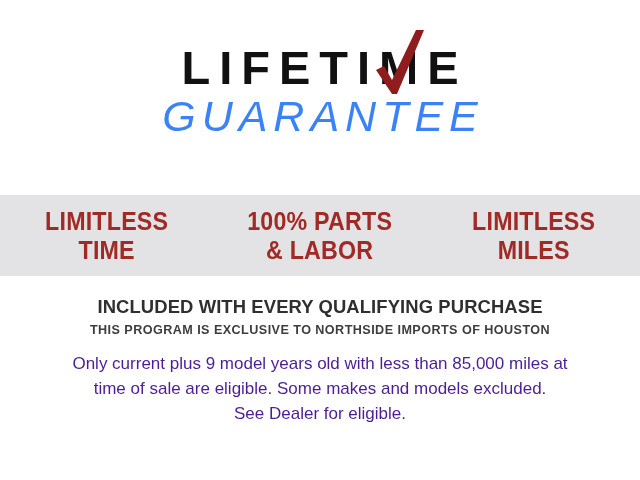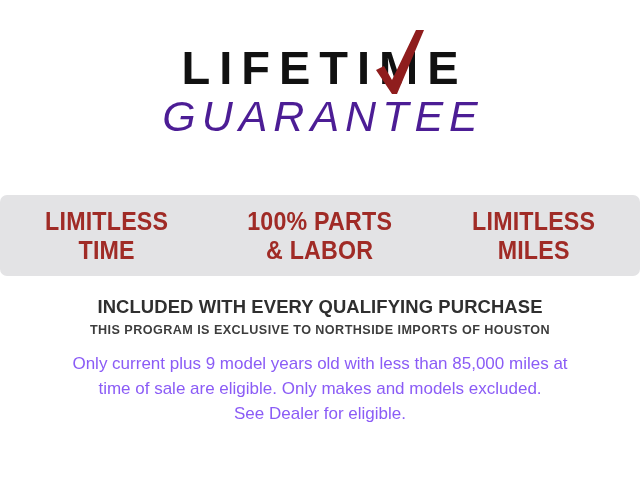--- a/index.html
+++ b/index.html
@@ -44,21 +44,21 @@
     text-indent: 9px;
     white-space: nowrap;
   }
   .logo-guarantee {
     font-family: "Liberation Sans", sans-serif;
     font-weight: normal;
     font-style: italic;
     font-size: 43px;
     line-height: 46px;
     letter-spacing: 6px;
-    color: #4c1d95;
+    color: #3b82f6;
     text-indent: 6px;
     white-space: nowrap;
     margin-top: 1px;
   }
   .check-mark {
     position: absolute;
     left: 216px;
     top: -16px;
     width: 56px;
     height: 74px;
@@ -68,21 +68,20 @@
   
   .band {
     position: absolute;
     left: 0;
     top: 195px;
     width: 640px;
     height: 81px;
     background: #e3e3e5;
     display: flex;
     align-items: center;
-    border-radius: 7px;
   }
   .band-col {
     flex: 1 1 0;
     text-align: center;
     color: #a02b26;
     font-family: "Liberation Sans", sans-serif;
     font-weight: bold;
     font-size: 25px;
     line-height: 29px;
     letter-spacing: 0.2px;
@@ -127,21 +126,21 @@
   .fineprint {
     position: absolute;
     left: 40px;
     top: 351px;
     width: 560px;
     text-align: center;
     font-family: "Liberation Sans", sans-serif;
     font-weight: normal;
     font-size: 17px;
     line-height: 25px;
-    color: #8b5cf6;
+    color: #4c1d95;
   }
   .fineprint .ln {
     display: block;
     white-space: nowrap;
   }
 </style>
 </head>
 <body>
 
 <div class="ad">
@@ -170,17 +169,17 @@
       <span class="ln">MILES</span>
     </div>
   </div>
 
   <div class="headline">INCLUDED WITH EVERY QUALIFYING PURCHASE</div>
 
   <div class="subhead">THIS PROGRAM IS EXCLUSIVE TO NORTHSIDE IMPORTS OF HOUSTON</div>
 
   <div class="fineprint">
     <span class="ln">Only current plus 9 model years old with less than 85,000 miles at</span>
-    <span class="ln">time of sale are eligible. Only makes and models excluded.</span>
+    <span class="ln">time of sale are eligible. Some makes and models excluded.</span>
     <span class="ln">See Dealer for eligible.</span>
   </div>
 
 </div>
 
 </body></html>

